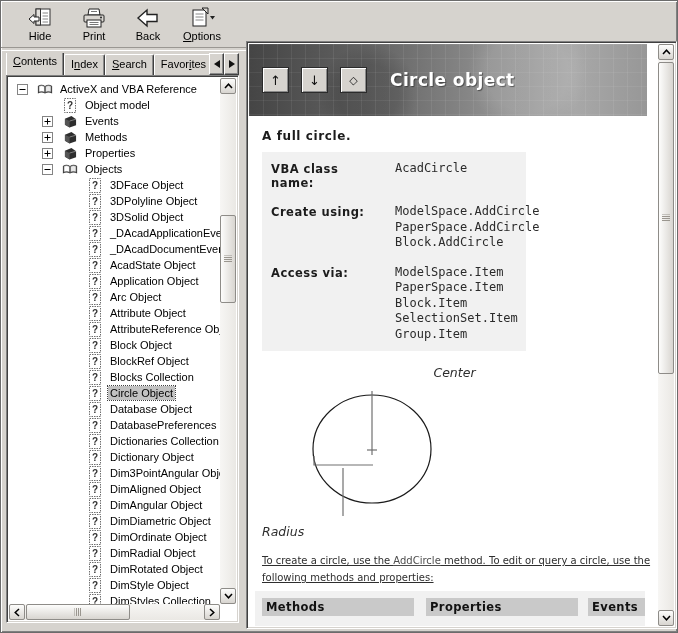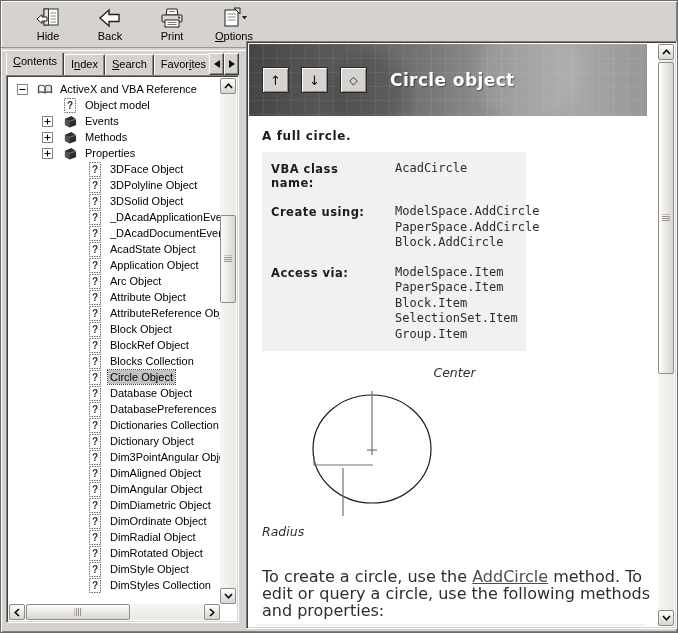--- a/index.html
+++ b/index.html
@@ -5,21 +5,21 @@
   html,body{margin:0;padding:0;}
   body{
     width:678px;height:633px;position:relative;overflow:hidden;
     background:#d6d3ce;
     font-family:"Liberation Sans", sans-serif;
     font-size:11px;color:#000;
     border:1px solid #6b6b6b;box-sizing:border-box;
     box-shadow:inset 1px 1px 0 #ffffff, inset -1px -1px 0 #808080;
   }
   
-  .toolbar{position:absolute;left:22px;top:3px;height:42px;display:flex;gap:12px;align-items:flex-start;}
+  .toolbar{position:absolute;left:14px;top:3px;height:42px;display:flex;gap:4px;align-items:flex-start;}
   .tb-btn{min-width:40px;height:40px;display:flex;flex-direction:column;align-items:center;justify-content:flex-start;
     padding:1px 4px 0 4px;background:transparent;border:1px solid transparent;cursor:default;}
   .tb-btn .ticon{height:24px;display:flex;align-items:center;justify-content:center;}
   .tb-btn .tlabel{margin-top:0px;}
   .toolbar-divider{position:absolute;left:0;right:0;top:46px;height:2px;
     border-top:1px solid #9a9792;border-bottom:1px solid #ffffff;}
   .key{text-decoration:underline;}
   
   .tabs{position:absolute;left:5px;top:52px;width:233px;height:22px;display:flex;align-items:flex-end;overflow:hidden;}
   .tab{position:relative;background:#d6d3ce;padding:3px 6px 3px 6px;margin-right:0;white-space:nowrap;
@@ -86,21 +86,21 @@
   .summary{margin-top:13px;font-weight:bold;font-size:12px;letter-spacing:.6px;color:#1c1c1c;}
   .info-table{margin-top:9px;width:264px;background:#f1f1f1;padding:9px 0 9px 9px;box-sizing:border-box;}
   .info-row{display:flex;margin-top:14px;}
   .info-row:first-child{margin-top:0;}
   .info-label{width:112px;flex:none;font-weight:bold;font-size:11.5px;letter-spacing:.5px;color:#1c1c1c;padding-top:1px;}
   .info-values{font-family:"DejaVu Sans Mono", monospace;font-size:12px;color:#2b2b2b;line-height:15.5px;margin-left:12px;}
   .diagram-label{font-style:italic;font-size:12.5px;color:#2e2e2e;}
   .diagram-label.top{margin-top:14px;text-align:center;}
   .diagram-label.bottom{margin-top:4px;}
   .diagram-svg{display:block;margin-top:5px;}
-  .paragraph{margin-top:29px;font-size:16px;line-height:17px;color:#2e2e2e;width:404px;}
+  .paragraph{margin-top:13px;font-size:10px;line-height:17px;color:#2e2e2e;width:404px;text-decoration:underline;}
   a.doc-link{color:#4d4d4d;text-decoration:underline;cursor:pointer;}
   .members{margin:5px 2px 0 -7px;background:#f1f1f1;padding:7px 0 14px 7px;
     display:grid;grid-template-columns:164px 162px 1fr;}
   .member-header{background:#c9c9c9;font-weight:bold;font-size:11.5px;letter-spacing:.4px;color:#111;
     padding:2px 4px;width:152px;box-sizing:border-box;}
   .member-col:last-child .member-header{width:100%;}
   .member-link{display:block;margin-top:9px;font-size:12px;}
 </style>
 </head>
 <body>
@@ -116,38 +116,38 @@
         <line x1="14.5" y1="12" x2="20" y2="12" stroke="#888"></line>
         <line x1="14.5" y1="15" x2="20" y2="15" stroke="#888"></line>
         <polygon points="1,12 6,7.5 6,10 11,10 11,14 6,14 6,16.5" fill="#fff" stroke="#222"></polygon>
       </svg>
     </span>
     <span class="tlabel">Hide</span>
   </div>
   <div class="tb-btn">
     <span class="ticon">
       <svg width="24" height="22" viewBox="0 0 24 22">
-        <polygon points="2,11 11,3 11,7.5 21,7.5 21,14.5 11,14.5 11,19" fill="#fff" stroke="#222" stroke-width="1.4"></polygon>
-      </svg>
-    </span>
-    <span class="tlabel">Back</span>
-  </div>
-  <div class="tb-btn">
-    <span class="ticon">
-      <svg width="24" height="22" viewBox="0 0 24 22">
         <polygon points="6,8 7,2 17,2 18,8" fill="#fff" stroke="#222"></polygon>
         <line x1="9" y1="4.5" x2="15" y2="4.5" stroke="#777"></line>
         <rect x="2" y="8" width="20" height="7" rx="1" fill="#dad7d2" stroke="#222"></rect>
         <circle cx="19" cy="10.5" r="1" fill="#222"></circle>
         <rect x="5" y="13" width="14" height="7" fill="#fff" stroke="#222"></rect>
         <line x1="7.5" y1="15.5" x2="16.5" y2="15.5" stroke="#777"></line>
         <line x1="7.5" y1="17.5" x2="16.5" y2="17.5" stroke="#777"></line>
       </svg>
     </span>
     <span class="tlabel">Print</span>
+  </div>
+  <div class="tb-btn">
+    <span class="ticon">
+      <svg width="24" height="22" viewBox="0 0 24 22">
+        <polygon points="2,11 11,3 11,7.5 21,7.5 21,14.5 11,14.5 11,19" fill="#fff" stroke="#222" stroke-width="1.4"></polygon>
+      </svg>
+    </span>
+    <span class="tlabel">Back</span>
   </div>
   <div class="tb-btn">
     <span class="ticon">
       <svg width="27" height="22" viewBox="0 0 27 22">
         <rect x="4" y="3" width="13" height="16" fill="#fff" stroke="#222"></rect>
         <line x1="6.5" y1="7" x2="14.5" y2="7" stroke="#888"></line>
         <line x1="6.5" y1="10" x2="14.5" y2="10" stroke="#888"></line>
         <line x1="6.5" y1="13" x2="14.5" y2="13" stroke="#888"></line>
         <polygon points="13,1 19,1 19,7" fill="#d9d6d1" stroke="#222"></polygon>
         <polygon points="21,9 26,9 23.5,12.5" fill="#222"></polygon>
@@ -244,20 +244,35 @@
           </svg>
         </span>
         <span class="tree-icon">
           <svg width="15" height="13" viewBox="0 0 16 14">
             <path d="M2 4 L9 1 L14 4.5 L14 11 L7 13.5 L2 10.5 Z" fill="#2e2e2e"></path>
             <path d="M2 4 L7 6.5 L7 13.5 L2 10.5 Z" fill="#555555"></path>
             <path d="M7 6.5 L14 4.5" stroke="#9a9a9a" stroke-width="0.8" fill="none"></path>
           </svg>
         </span>
         <span class="tree-label">Properties</span>
+      </div>
+      <div class="tree-row" style="padding-left: 33px;">
+        <span class="expand-box">
+          <svg width="7" height="7" viewBox="0 0 7 7">
+            <line x1="0.5" y1="3.5" x2="6.5" y2="3.5" stroke="#000"></line>
+          </svg>
+        </span>
+        <span class="tree-icon">
+          <svg width="17" height="13" viewBox="0 0 18 14">
+            <path d="M1 3 Q5 0.5 9 3 Q13 0.5 17 3 L17 11.5 Q13 9.5 9 11.5 Q5 9.5 1 11.5 Z" fill="#3c3c3c"></path>
+            <path d="M2.2 3.2 Q5.6 1.6 8.4 3.6 L8.4 10 Q5.6 8.4 2.2 9.8 Z" fill="#ffffff" stroke="#555" stroke-width="0.6"></path>
+            <path d="M15.8 3.2 Q12.4 1.6 9.6 3.6 L9.6 10 Q12.4 8.4 15.8 9.8 Z" fill="#e9e9e9" stroke="#555" stroke-width="0.6"></path>
+          </svg>
+        </span>
+        <span class="tree-label">Objects</span>
       </div>
       <div class="tree-row" style="padding-left: 58px;">
         <span class="expand-spacer"></span>
         <span class="tree-icon">
           <svg width="12" height="15" viewBox="0 0 12 15">
             <rect x="0.5" y="0.5" width="11" height="14" fill="#fff" stroke="#6e6e6e" stroke-dasharray="1.5 1"></rect>
             <text x="6" y="11" font-size="10" font-weight="bold" fill="#333" text-anchor="middle" font-family="Liberation Sans, sans-serif">?</text>
           </svg>
         </span>
         <span class="tree-label">3DFace Object</span>

